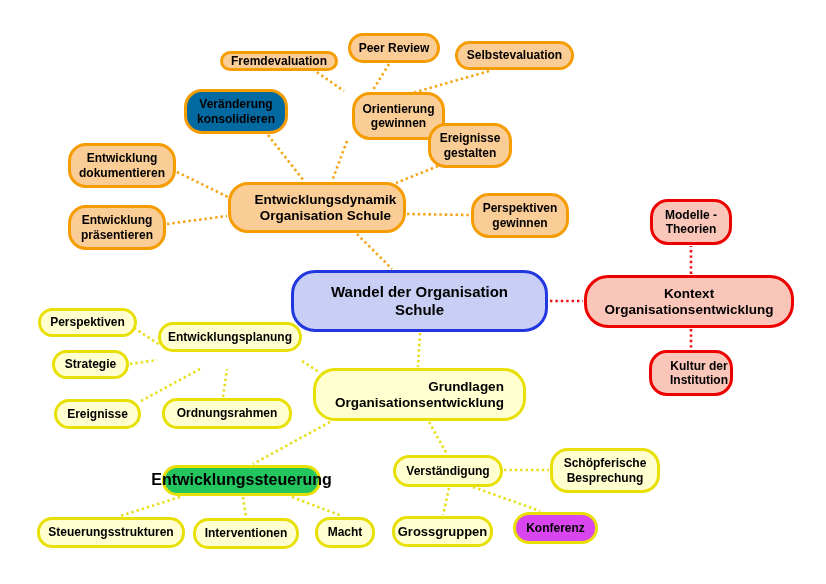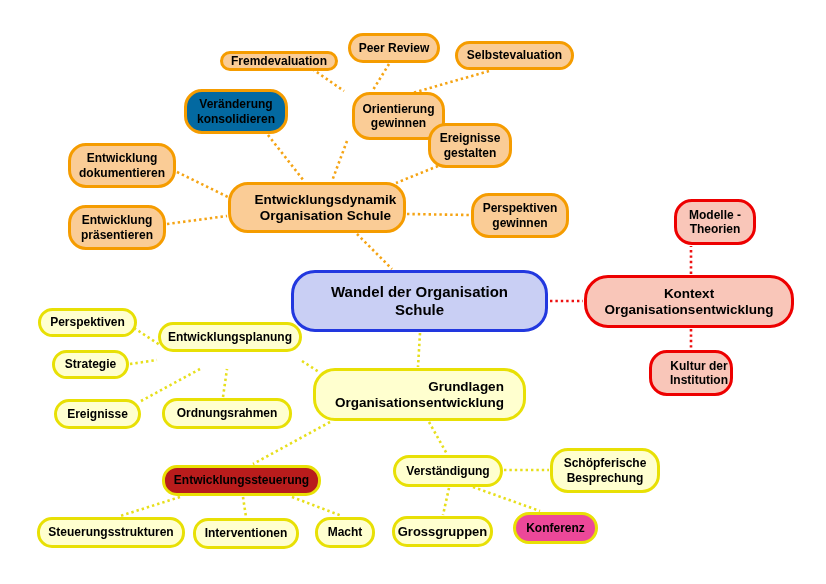--- a/index.html
+++ b/index.html
@@ -79,34 +79,34 @@
       <div class="node" style="left: 428px; top: 123px; width: 84px; height: 45px; font-size: 12px; border-radius: 18px; background: rgb(250, 204, 150); border: 3px solid rgb(245, 156, 0);">Ereignisse
 gestalten</div>
       <div class="node" style="left: 68px; top: 143px; width: 108px; height: 45px; font-size: 12px; border-radius: 18px; background: rgb(250, 204, 150); border: 3px solid rgb(245, 156, 0);">Entwicklung
 dokumentieren</div>
       <div class="node" style="left: 68px; top: 205px; width: 98px; height: 45px; font-size: 12px; border-radius: 18px; background: rgb(250, 204, 150); border: 3px solid rgb(245, 156, 0);">Entwicklung
 präsentieren</div>
       <div class="node" style="left: 471px; top: 193px; width: 98px; height: 45px; font-size: 12px; border-radius: 18px; background: rgb(250, 204, 150); border: 3px solid rgb(245, 156, 0);">Perspektiven
 gewinnen</div>
       <div class="node" style="left: 584px; top: 275px; width: 210px; height: 53px; font-size: 13.5px; border-radius: 24px; background: rgb(249, 198, 185); border: 3.5px solid rgb(237, 0, 0);">Kontext
 Organisationsentwicklung</div>
-      <div class="node" style="left: 650px; top: 199px; width: 82px; height: 46px; font-size: 12px; border-radius: 18px; background: rgb(249, 198, 185); border: 3px solid rgb(237, 0, 0); margin-left: 24px;">Modelle -
+      <div class="node" style="left: 650px; top: 199px; width: 82px; height: 46px; font-size: 12px; border-radius: 18px; background: rgb(249, 198, 185); border: 3px solid rgb(237, 0, 0);">Modelle -
 Theorien</div>
       <div class="node" style="left: 649px; top: 350px; width: 84px; height: 46px; font-size: 12px; border-radius: 18px; background: rgb(249, 198, 185); border: 3px solid rgb(237, 0, 0); padding-left: 20px;">Kultur der
 Institution</div>
       <div class="node" style="left: 313px; top: 368px; width: 213px; height: 53px; font-size: 13.5px; border-radius: 22px; background: rgb(255, 255, 207); border: 3px solid rgb(232, 224, 5); text-align: right;">Grundlagen
 Organisationsentwicklung</div>
       <div class="node" style="left: 158px; top: 322px; width: 144px; height: 30px; font-size: 12px; border-radius: 15px; background: rgb(255, 255, 207); border: 3px solid rgb(232, 224, 5);">Entwicklungsplanung</div>
       <div class="node" style="left: 38px; top: 308px; width: 99px; height: 29px; font-size: 12px; border-radius: 15px; background: rgb(255, 255, 207); border: 3px solid rgb(232, 224, 5);">Perspektiven</div>
       <div class="node" style="left: 52px; top: 350px; width: 77px; height: 29px; font-size: 12px; border-radius: 15px; background: rgb(255, 255, 207); border: 3px solid rgb(232, 224, 5);">Strategie</div>
       <div class="node" style="left: 54px; top: 399px; width: 87px; height: 30px; font-size: 12px; border-radius: 15px; background: rgb(255, 255, 207); border: 3px solid rgb(232, 224, 5);">Ereignisse</div>
       <div class="node" style="left: 162px; top: 398px; width: 130px; height: 31px; font-size: 12px; border-radius: 15px; background: rgb(255, 255, 207); border: 3px solid rgb(232, 224, 5);">Ordnungsrahmen</div>
-      <div class="node" style="left: 162px; top: 465px; width: 159px; height: 31px; font-size: 12px; border-radius: 15px; background: #b91c1c; border: 3px solid rgb(232, 224, 5);">Entwicklungssteuerung</div>
+      <div class="node" style="left: 162px; top: 465px; width: 159px; height: 31px; font-size: 16px; border-radius: 15px; background: #22c55e; border: 3px solid rgb(232, 224, 5);">Entwicklungssteuerung</div>
       <div class="node" style="left: 393px; top: 455px; width: 110px; height: 32px; font-size: 12px; border-radius: 16px; background: rgb(255, 255, 207); border: 3px solid rgb(232, 224, 5);">Verständigung</div>
       <div class="node" style="left: 550px; top: 448px; width: 110px; height: 45px; font-size: 12px; border-radius: 18px; background: rgb(255, 255, 207); border: 3px solid rgb(232, 224, 5);">Schöpferische
 Besprechung</div>
       <div class="node" style="left: 37px; top: 517px; width: 148px; height: 31px; font-size: 12px; border-radius: 15px; background: rgb(255, 255, 207); border: 3px solid rgb(232, 224, 5);">Steuerungsstrukturen</div>
       <div class="node" style="left: 193px; top: 518px; width: 106px; height: 31px; font-size: 12px; border-radius: 15px; background: rgb(255, 255, 207); border: 3px solid rgb(232, 224, 5);">Interventionen</div>
       <div class="node" style="left: 315px; top: 517px; width: 60px; height: 31px; font-size: 12px; border-radius: 15px; background: rgb(255, 255, 207); border: 3px solid rgb(232, 224, 5);">Macht</div>
       <div class="node" style="left: 392px; top: 516px; width: 101px; height: 31px; font-size: 13px; border-radius: 15px; background: rgb(255, 255, 207); border: 3px solid rgb(232, 224, 5);">Grossgruppen</div>
-      <div class="node" style="left: 513px; top: 512px; width: 85px; height: 32px; font-size: 12px; border-radius: 16px; background: #ec4899; border: 3px solid rgb(232, 224, 5);">Konferenz</div>
+      <div class="node" style="left: 513px; top: 512px; width: 85px; height: 32px; font-size: 12px; border-radius: 16px; background: #d946ef; border: 3px solid rgb(232, 224, 5);">Konferenz</div>
     </div>
 </div>
 
 </body></html>

